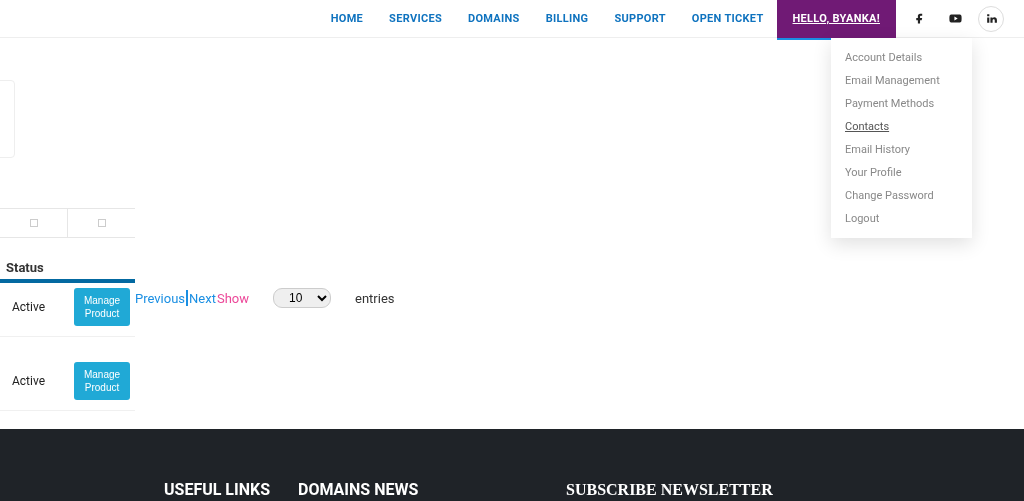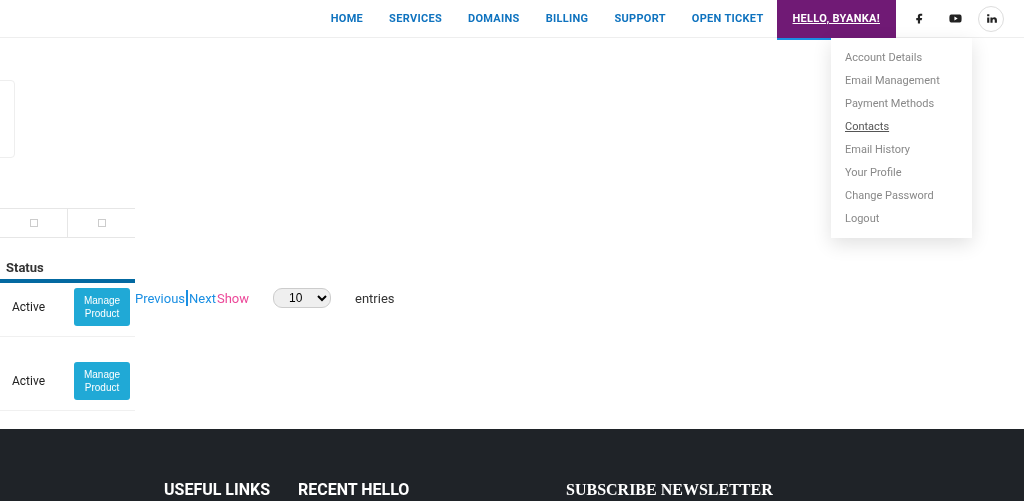--- a/index.html
+++ b/index.html
@@ -122,18 +122,18 @@
   </select>
   <span class="ent">entries</span>
 </div>
 
 <footer class="dark">
 
   <div class="fc fc2">
       <h4>USEFUL LINKS</h4>
     </div>
   <div class="fc fc3">
-      <h4>RECENT HELLO</h4>
+      <h4>DOMAINS NEWS</h4>
     </div>
   <div class="fc fc4">
       <h4>SUBSCRIBE NEWSLETTER</h4>
     </div>
 </footer>
 
 </body></html>

